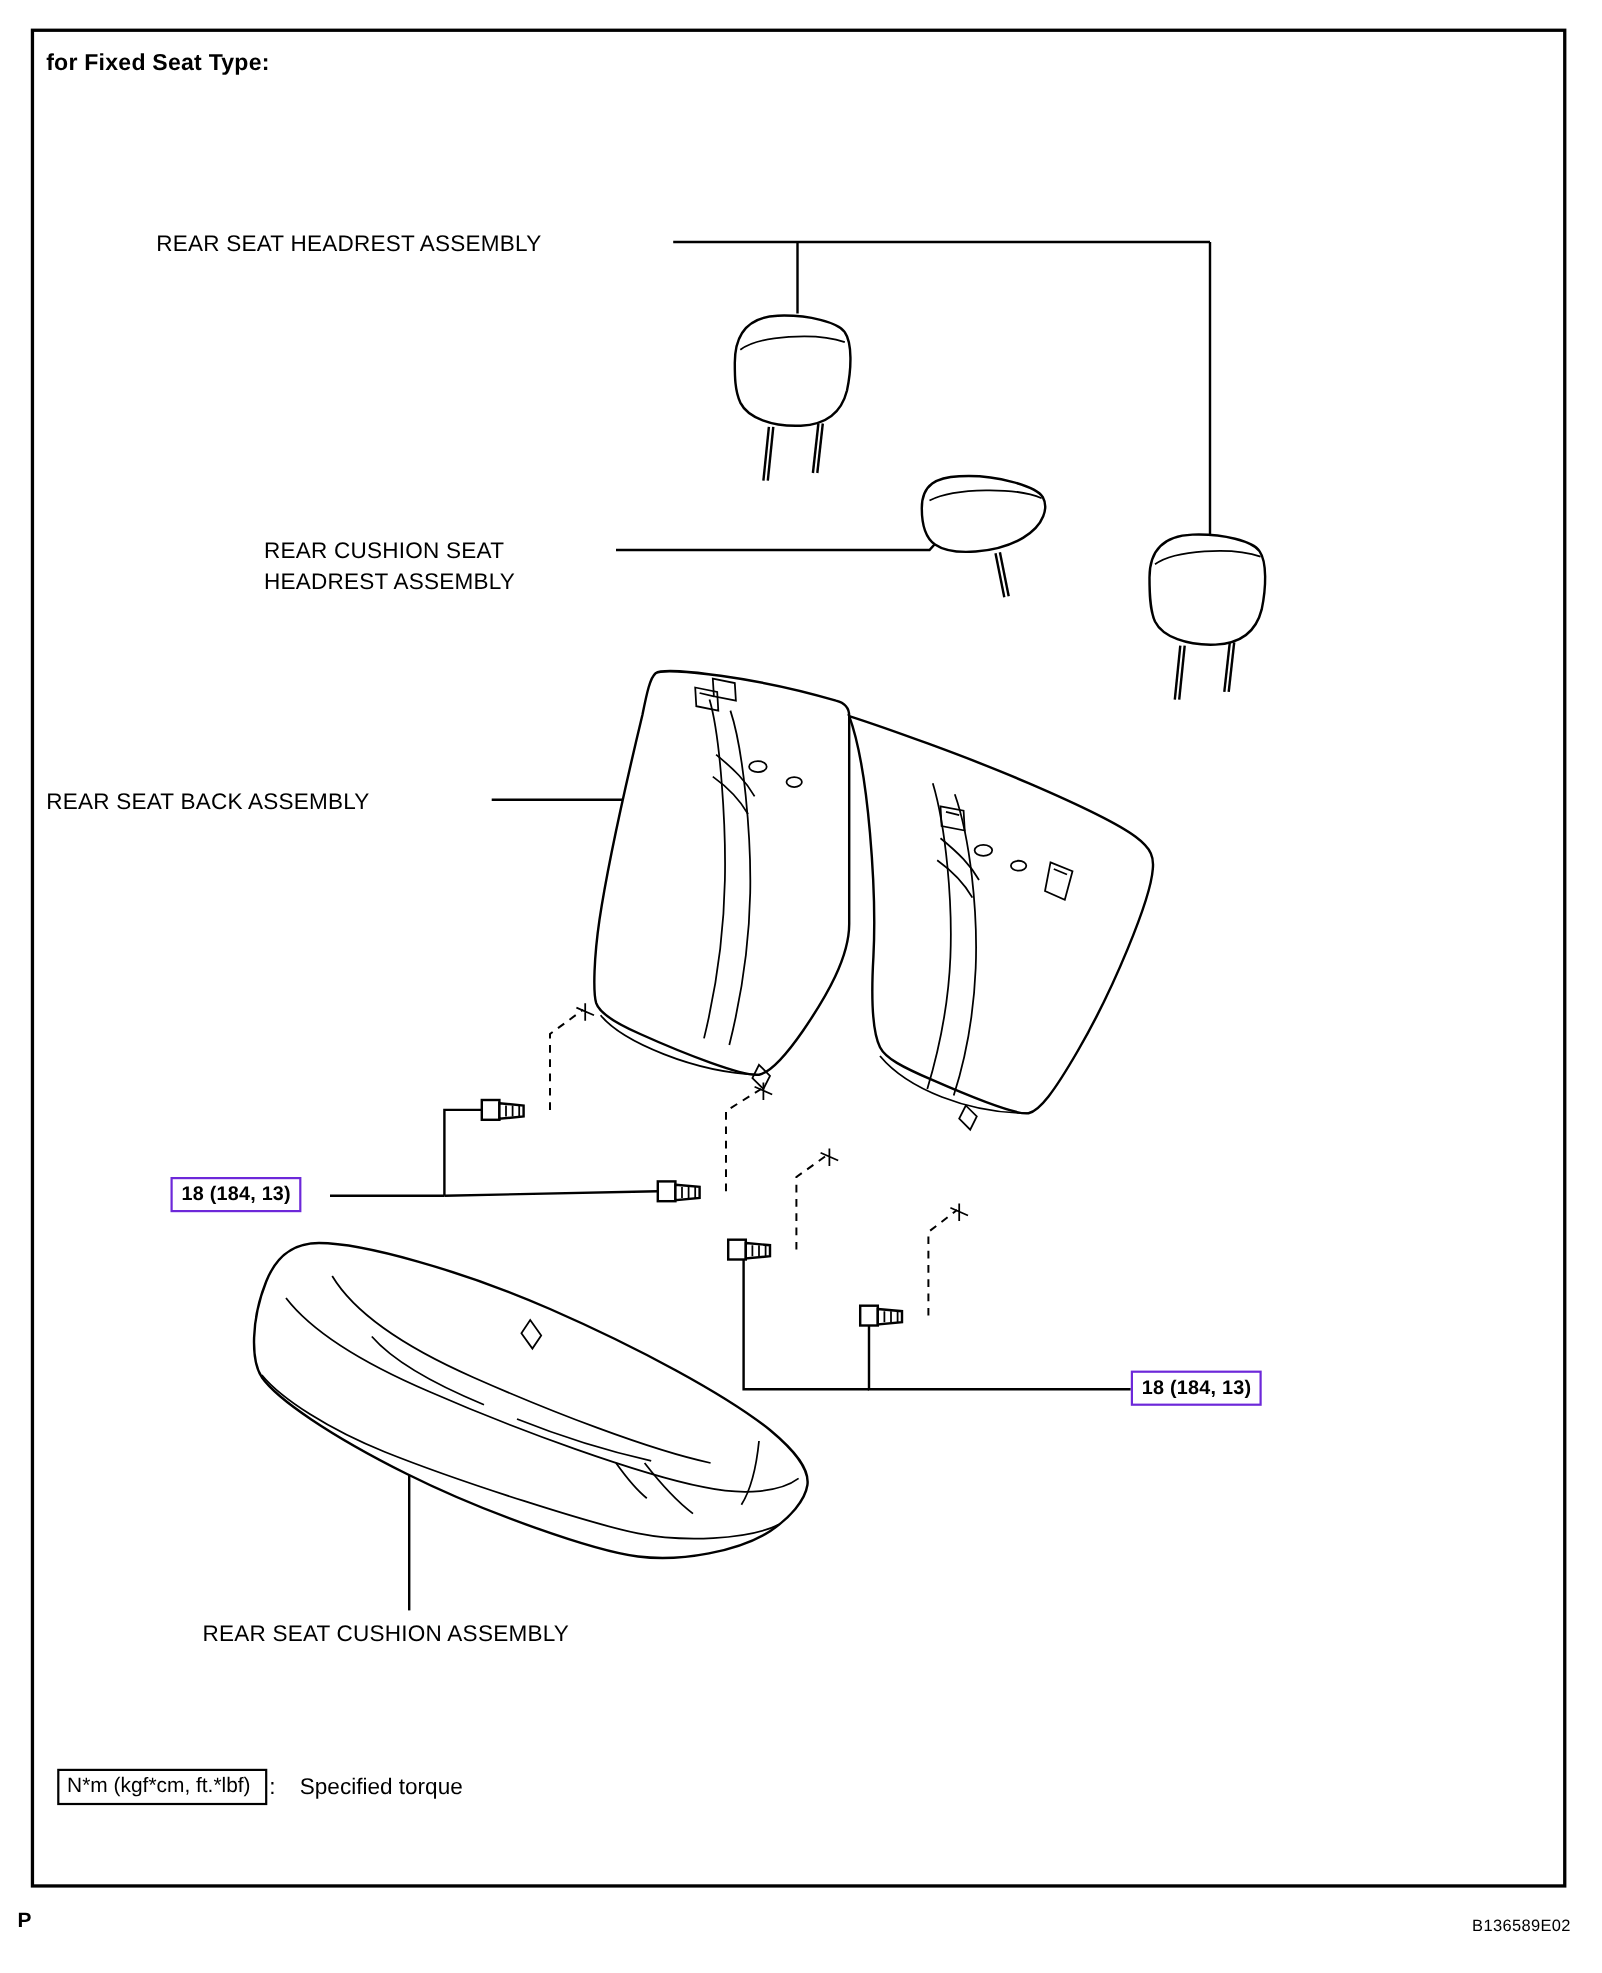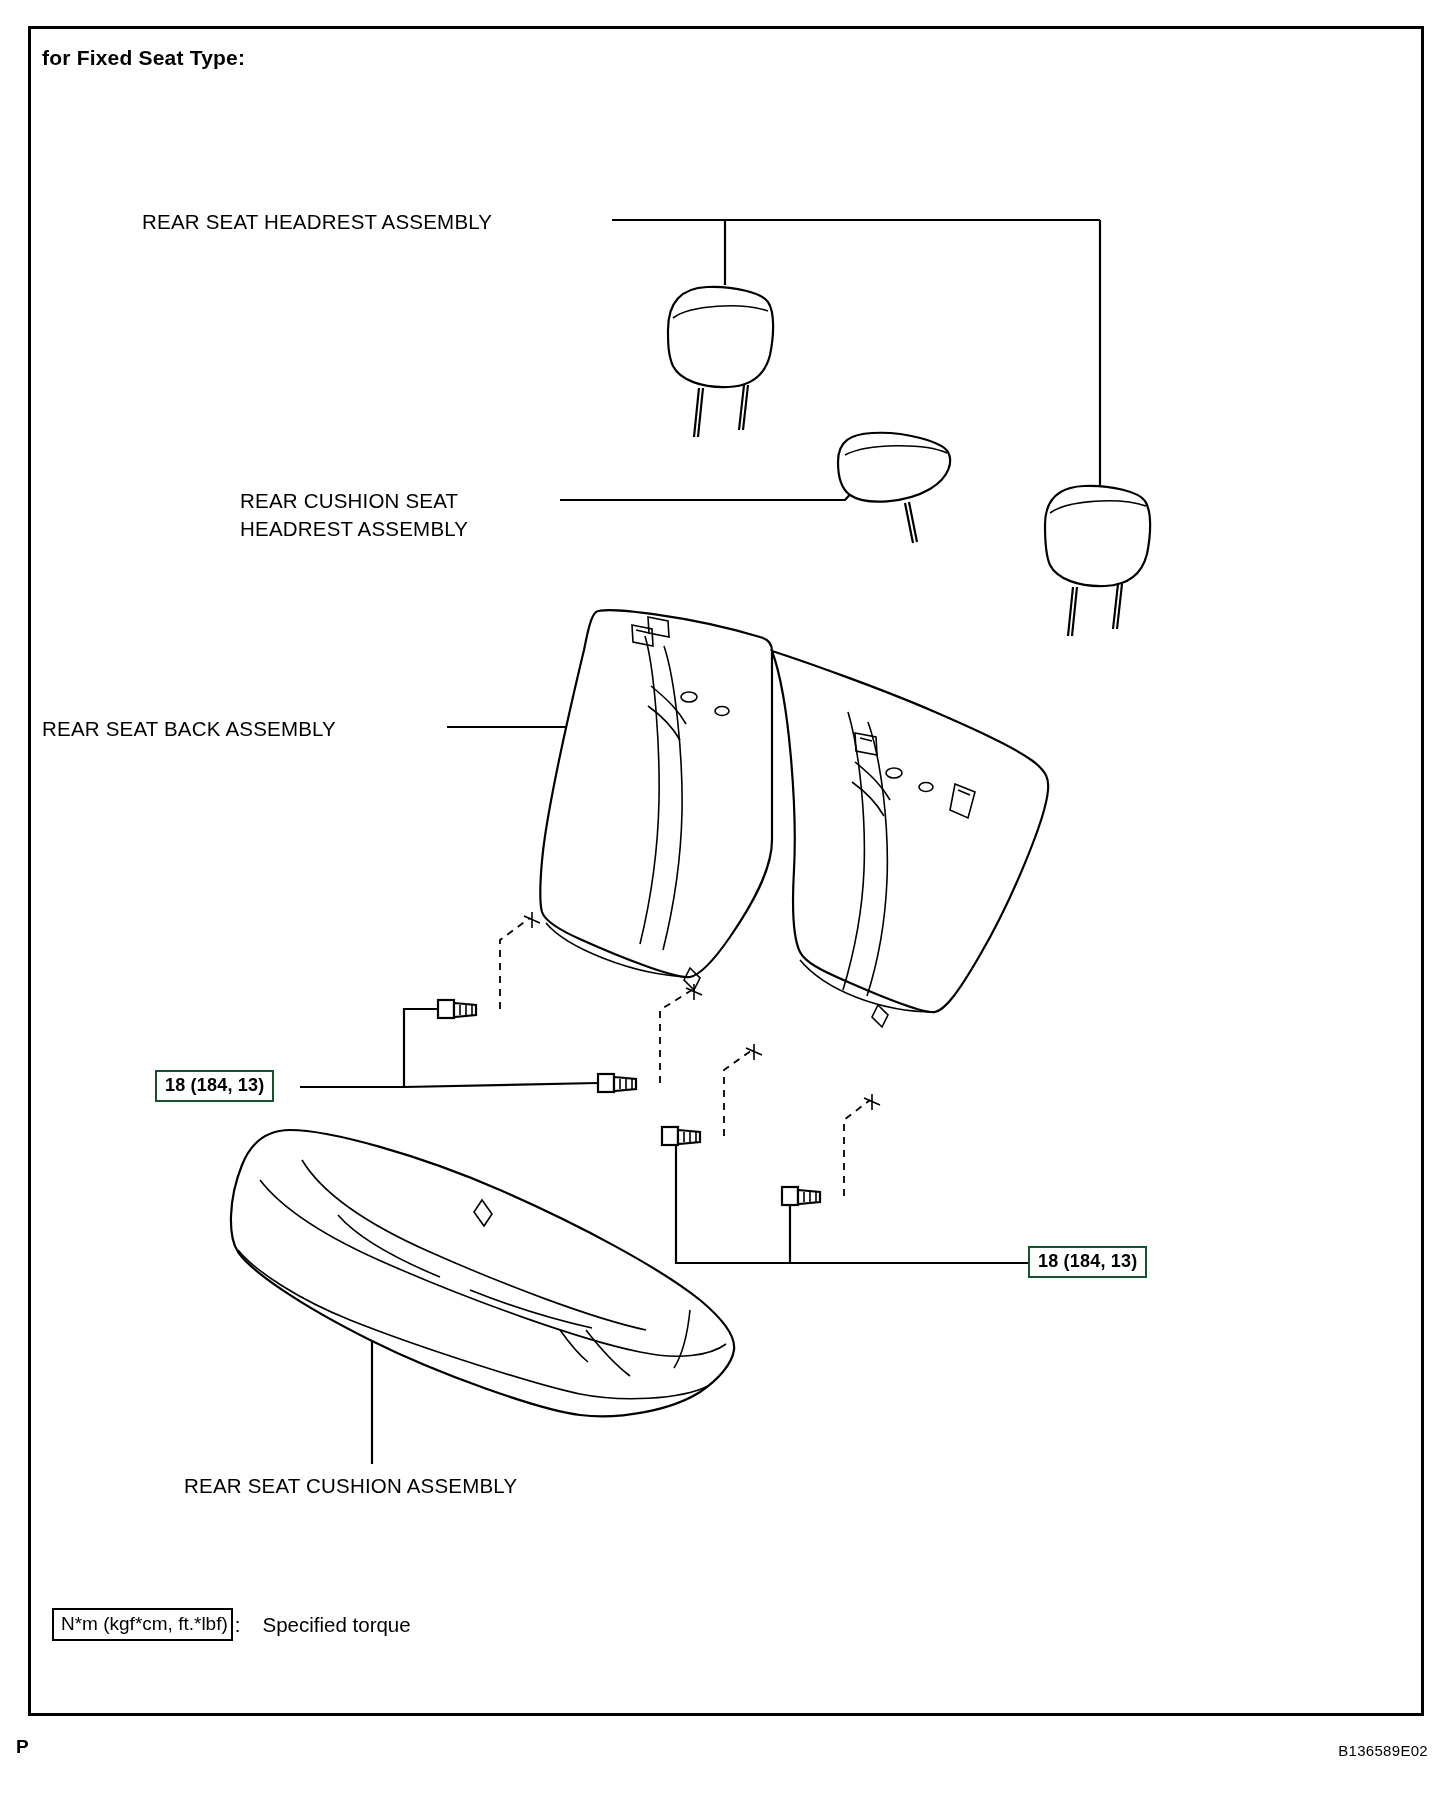--- a/index.html
+++ b/index.html
@@ -38,40 +38,40 @@
   .label {
     position: absolute;
     font-size: 20.5px;
     letter-spacing: 0.2px;
     white-space: pre;
     line-height: 1.35;
   }
 
   .torque-box {
     position: absolute;
-    border: 2px solid #14532d;
+    border: 2px solid #6d28d9;
     background: #fff;
     font-size: 18px;
     font-weight: bold;
     padding: 3px 8px 4px 8px;
     box-sizing: border-box;
     white-space: nowrap;
     letter-spacing: 0.2px;
   }
 
   .legend {
     position: absolute;
     left: 52px;
     top: 1608px;
     display: flex;
     align-items: center;
   }
   .legend-box {
     border: 2px solid #000;
-    padding: 3px 3px 4px 7px;
+    padding: 3px 13px 4px 7px;
     font-size: 19px;
     white-space: nowrap;
   }
   .legend-text {
     font-size: 20.5px;
     margin-left: 2px;
     white-space: nowrap;
   }
 
   .corner-p {

